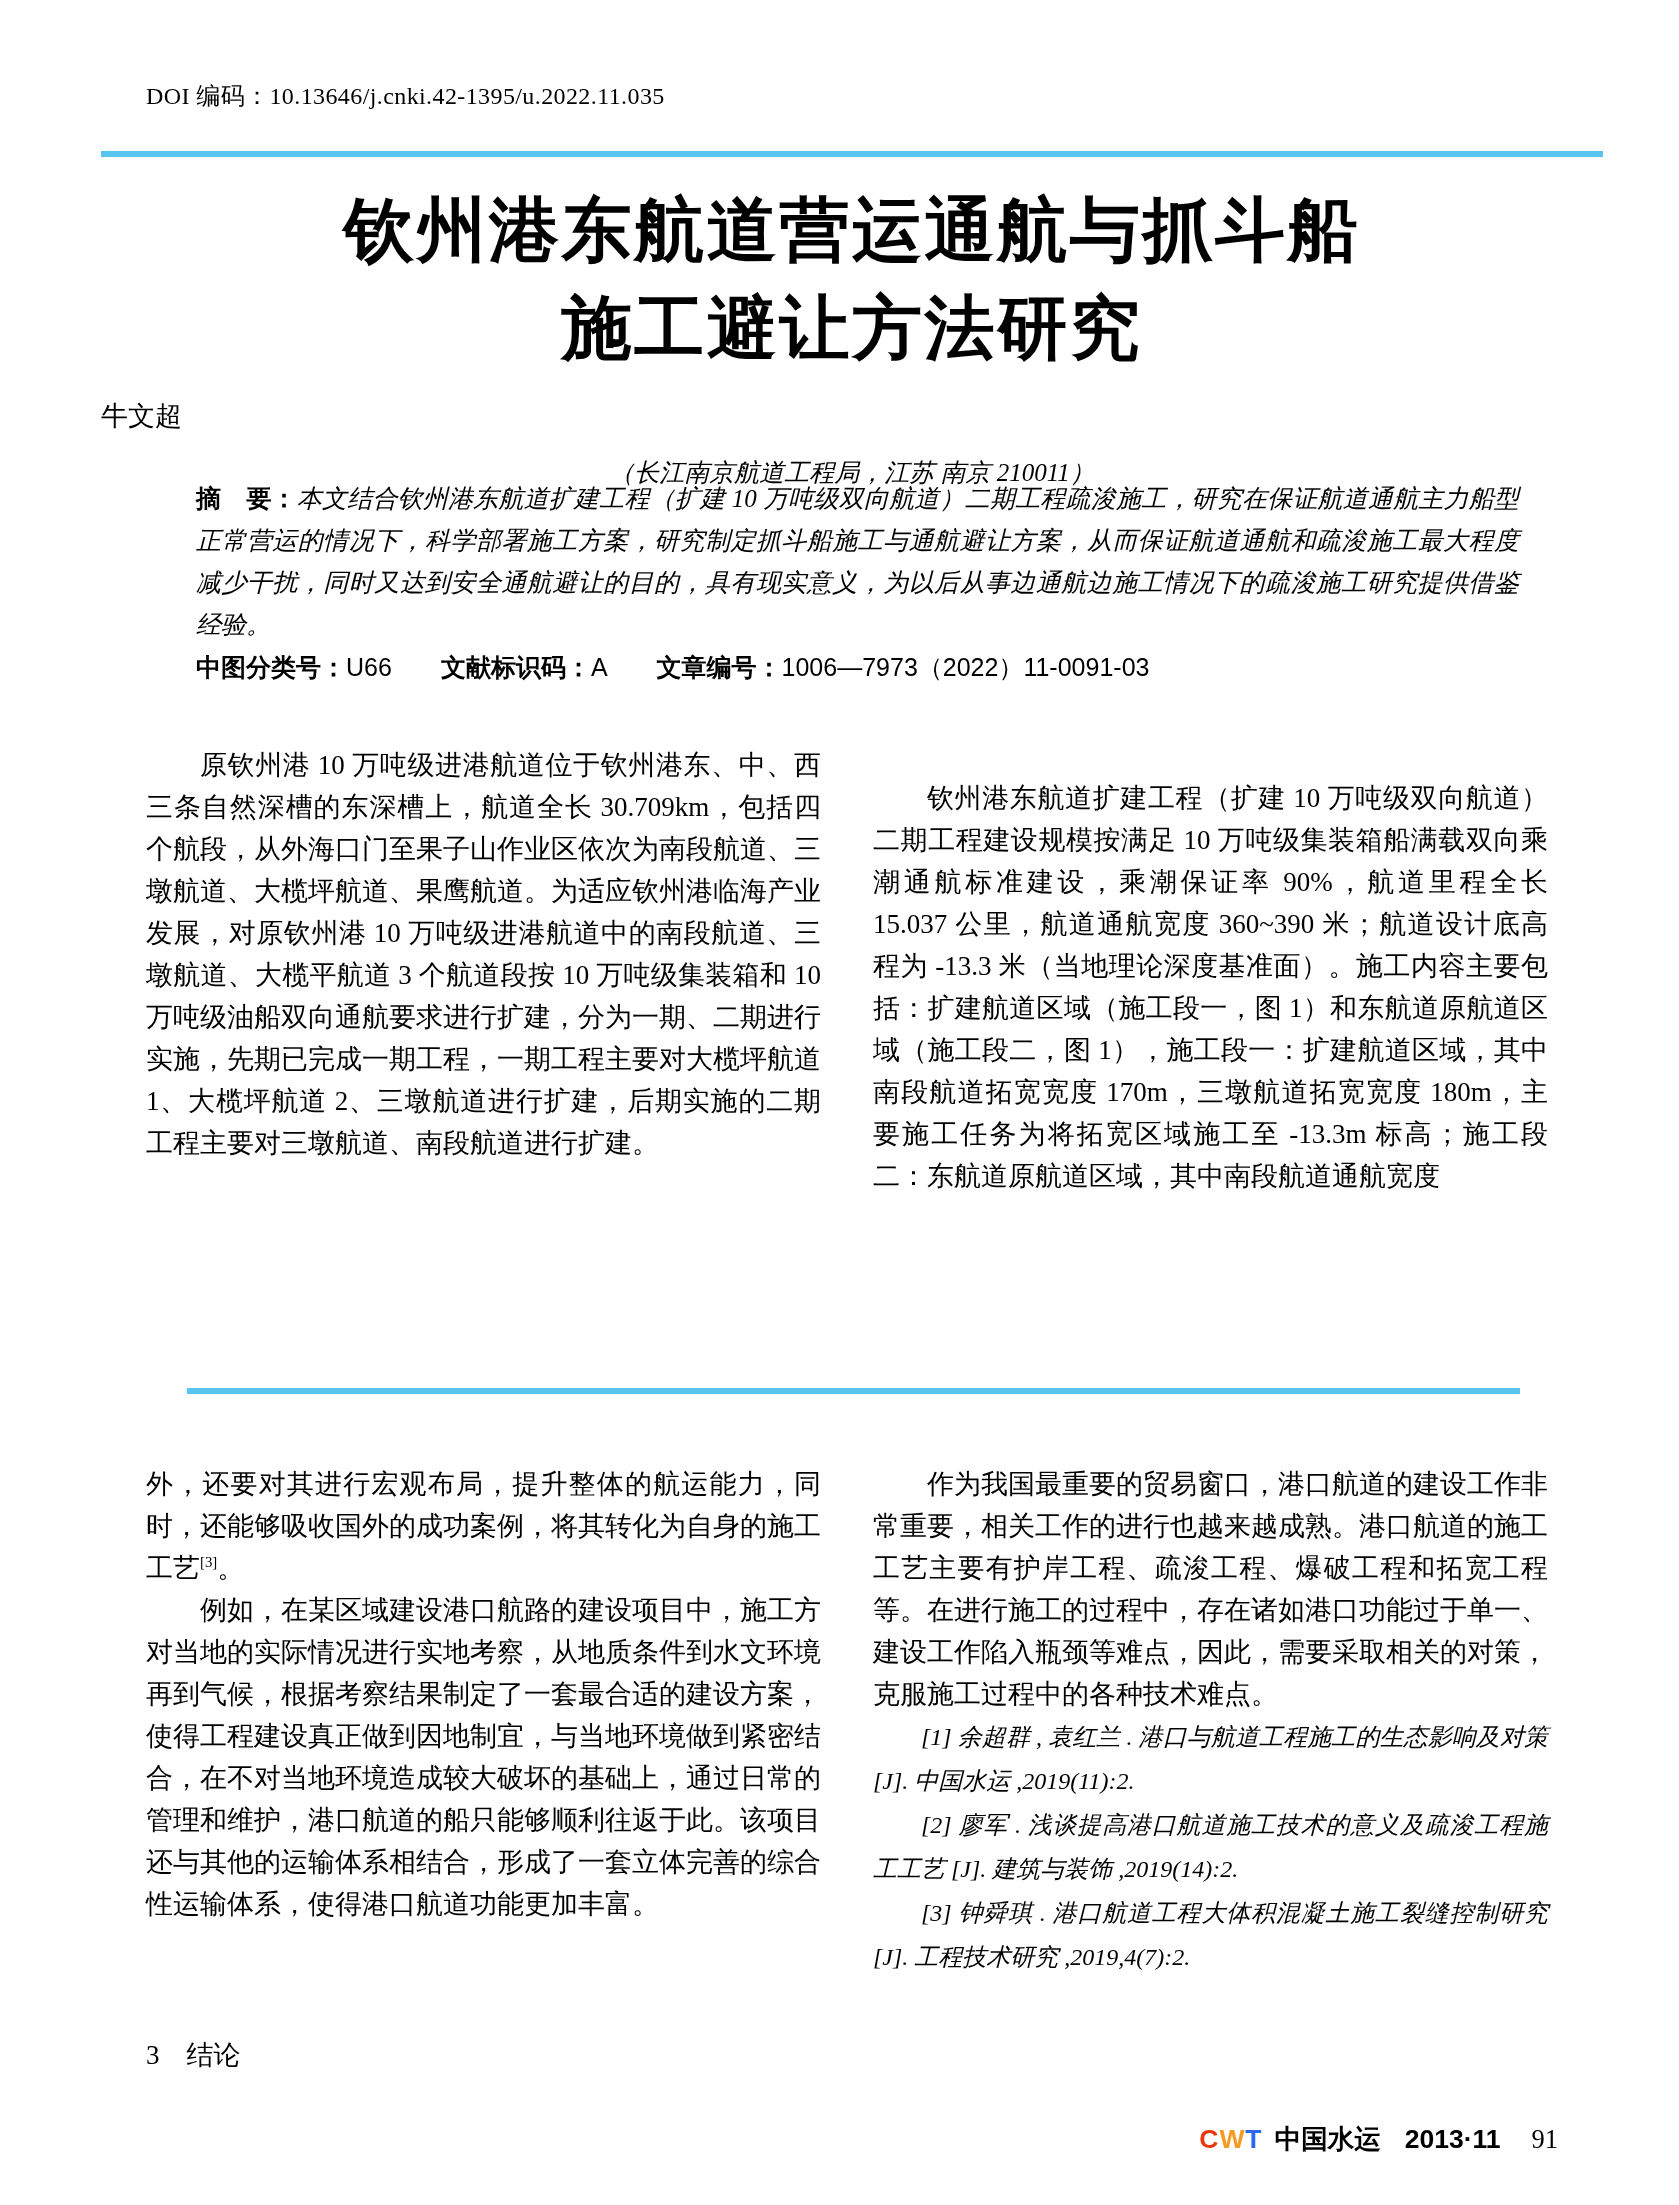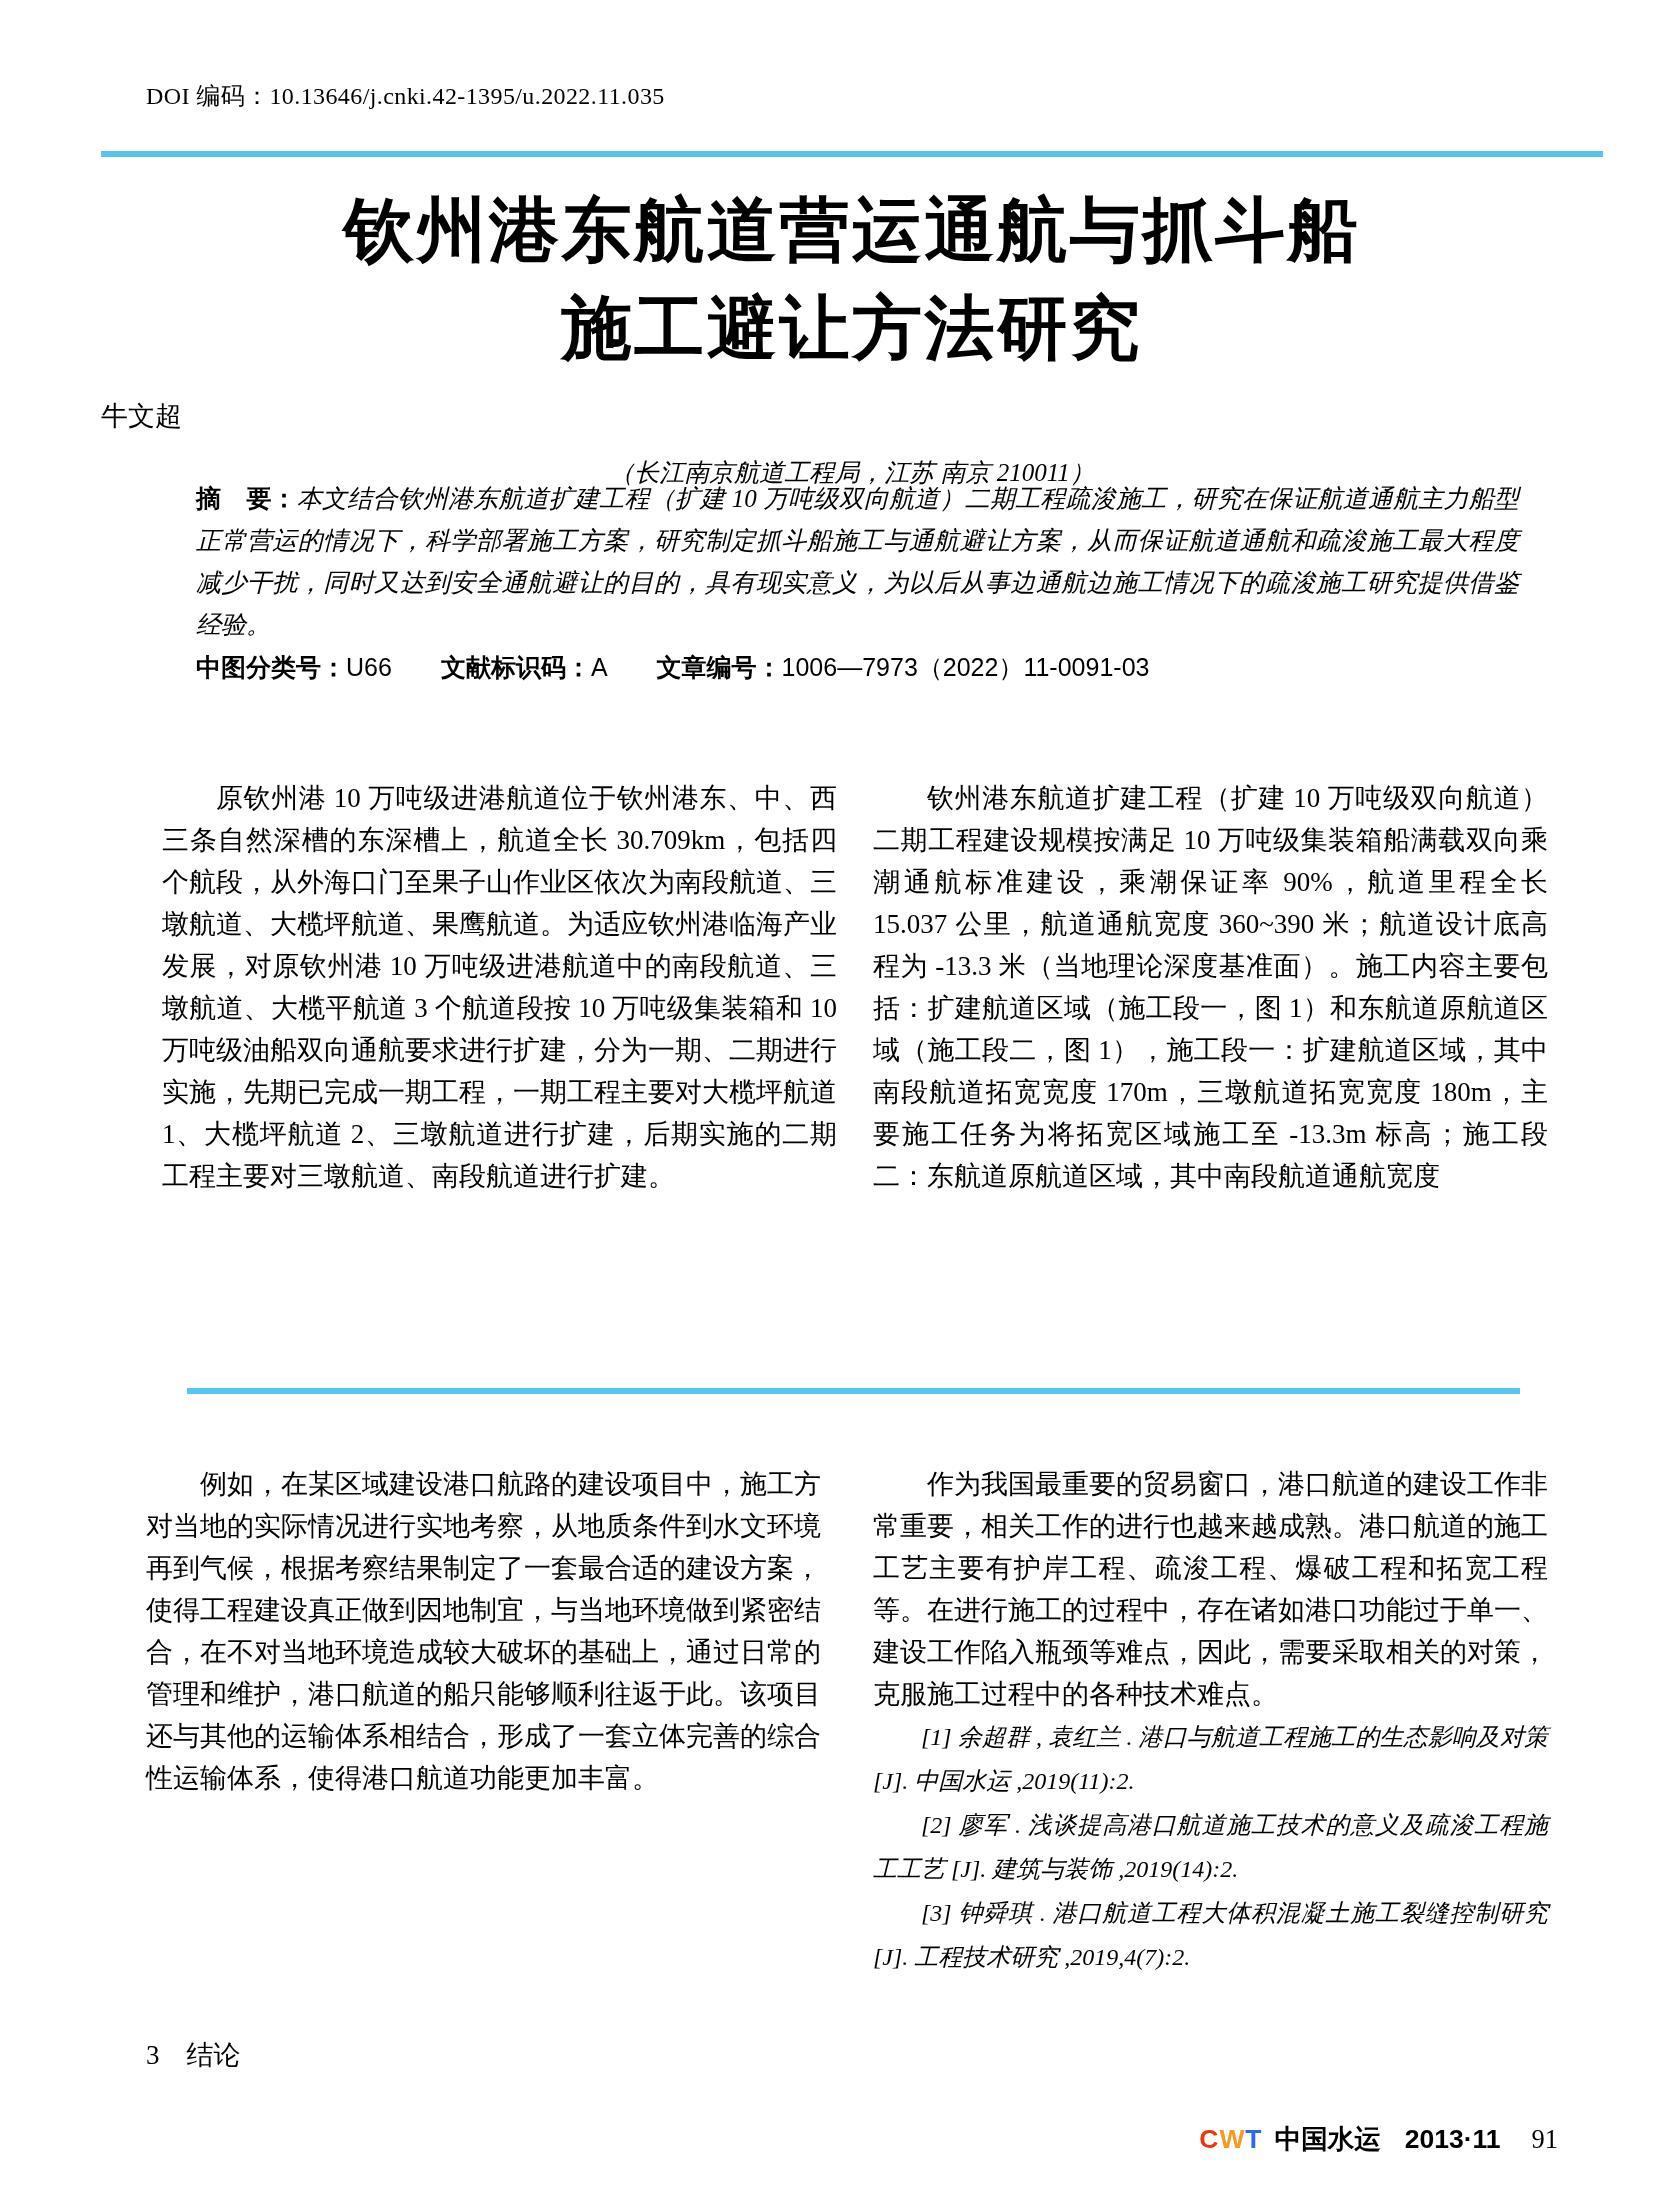--- a/index.html
+++ b/index.html
@@ -48,21 +48,21 @@
   .clc-line .grp { margin-right:49px; }
   .clc-line .grp:last-child { margin-right:0; }
   .clc-line .val { font-weight:normal; }
 
   .col {
     position:absolute; width:675px;
     font-size:27px; line-height:42px; text-align:justify;
   }
   .col p { margin:0; }
   .indent { text-indent:2em; }
-  .col-top-left  { left:146px;  top:777px;margin-left:16px; }
+  .col-top-left  { left:146px;  top:744px; }
   .col-top-right { left:873px; top:777px; }
   .col-bot-left  { left:146px;  top:1463px; }
   .col-bot-right { left:873px; top:1463px; }
 
   .sec-heading {
     font-size:27px; line-height:42px; font-weight:normal; margin:0;
   }
   .s3-heading {
     position:absolute; left:146px; top:2034px;
     font-size:27px; line-height:42px;
@@ -123,20 +123,21 @@
     <p class="indent">原钦州港 10 万吨级进港航道位于钦州港东、中、西三条自然深槽的东深槽上，航道全长 30.709km，包括四个航段，从外海口门至果子山作业区依次为南段航道、三墩航道、大榄坪航道、果鹰航道。为适应钦州港临海产业发展，对原钦州港 10 万吨级进港航道中的南段航道、三墩航道、大榄平航道 3 个航道段按 10 万吨级集装箱和 10 万吨级油船双向通航要求进行扩建，分为一期、二期进行实施，先期已完成一期工程，一期工程主要对大榄坪航道 1、大榄坪航道 2、三墩航道进行扩建，后期实施的二期工程主要对三墩航道、南段航道进行扩建。</p>
   </div>
 
   <div class="col col-top-right">
     <p class="indent">钦州港东航道扩建工程（扩建 10 万吨级双向航道）二期工程建设规模按满足 10 万吨级集装箱船满载双向乘潮通航标准建设，乘潮保证率 90%，航道里程全长 15.037 公里，航道通航宽度 360~390 米；航道设计底高程为 -13.3 米（当地理论深度基准面）。施工内容主要包括：扩建航道区域（施工段一，图 1）和东航道原航道区域（施工段二，图 1），施工段一：扩建航道区域，其中南段航道拓宽宽度 170m，三墩航道拓宽宽度 180m，主要施工任务为将拓宽区域施工至 -13.3m 标高；施工段二：东航道原航道区域，其中南段航道通航宽度</p>
   </div>
 
   <div class="rule rule-mid"></div>
 
   <div class="col col-bot-left">
+    <p><span>外，还要对其进行宏观布局，提升整体的航运能力，同时，还能够吸收国外的成功案例，将其转化为自身的施工工艺</span><sup class="refmark">[3]</sup><span>。</span></p>
     <p class="indent">例如，在某区域建设港口航路的建设项目中，施工方对当地的实际情况进行实地考察，从地质条件到水文环境再到气候，根据考察结果制定了一套最合适的建设方案，使得工程建设真正做到因地制宜，与当地环境做到紧密结合，在不对当地环境造成较大破坏的基础上，通过日常的管理和维护，港口航道的船只能够顺利往返于此。该项目还与其他的运输体系相结合，形成了一套立体完善的综合性运输体系，使得港口航道功能更加丰富。</p>
   </div>
 
   <div class="s3-heading">3　结论</div>
 
   <div class="col col-bot-right">
     <p class="indent">作为我国最重要的贸易窗口，港口航道的建设工作非常重要，相关工作的进行也越来越成熟。港口航道的施工工艺主要有护岸工程、疏浚工程、爆破工程和拓宽工程等。在进行施工的过程中，存在诸如港口功能过于单一、建设工作陷入瓶颈等难点，因此，需要采取相关的对策，克服施工过程中的各种技术难点。</p>
     <p class="ref-item">[1] 余超群 , 袁红兰 . 港口与航道工程施工的生态影响及对策 [J]. 中国水运 ,2019(11):2.</p>
     <p class="ref-item">[2] 廖军 . 浅谈提高港口航道施工技术的意义及疏浚工程施工工艺 [J]. 建筑与装饰 ,2019(14):2.</p>
     <p class="ref-item">[3] 钟舜琪 . 港口航道工程大体积混凝土施工裂缝控制研究 [J]. 工程技术研究 ,2019,4(7):2.</p>

